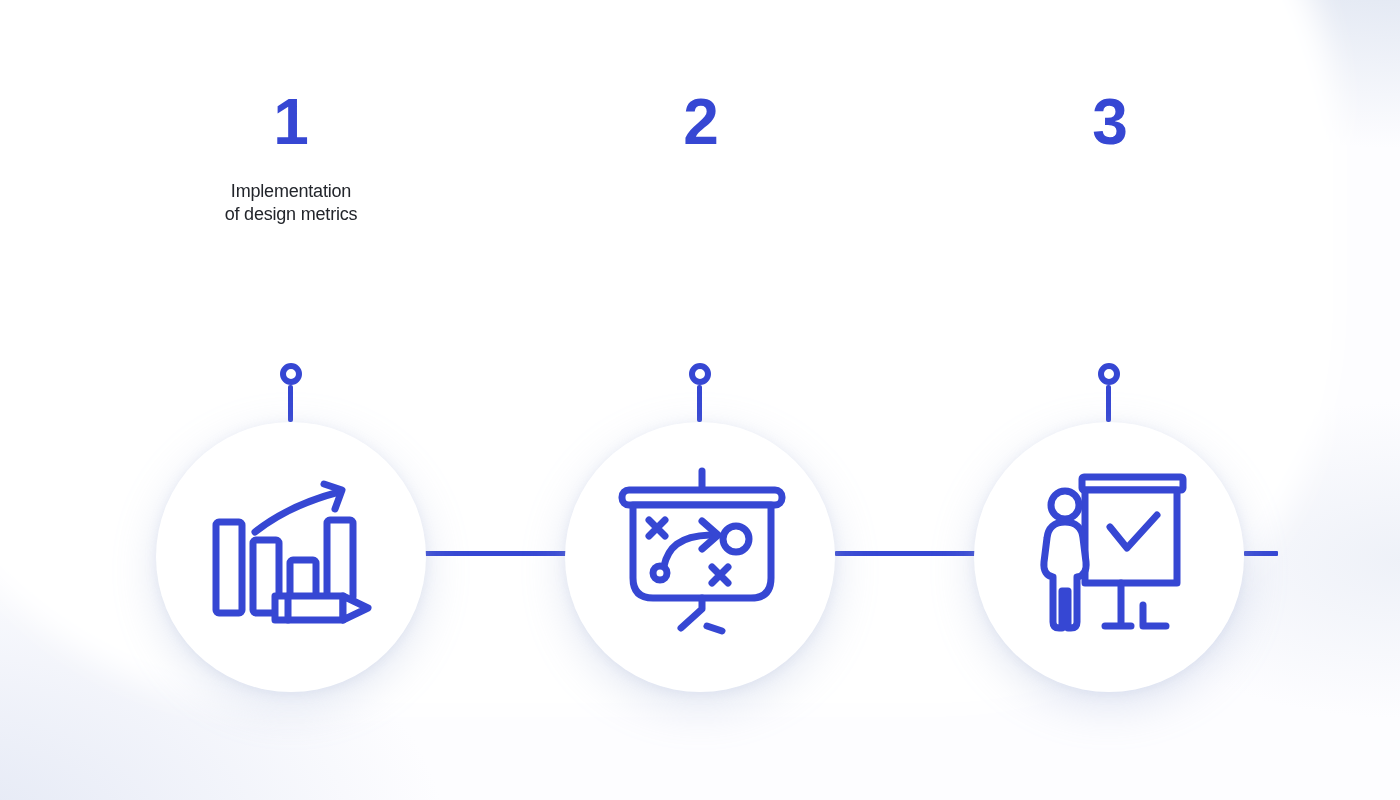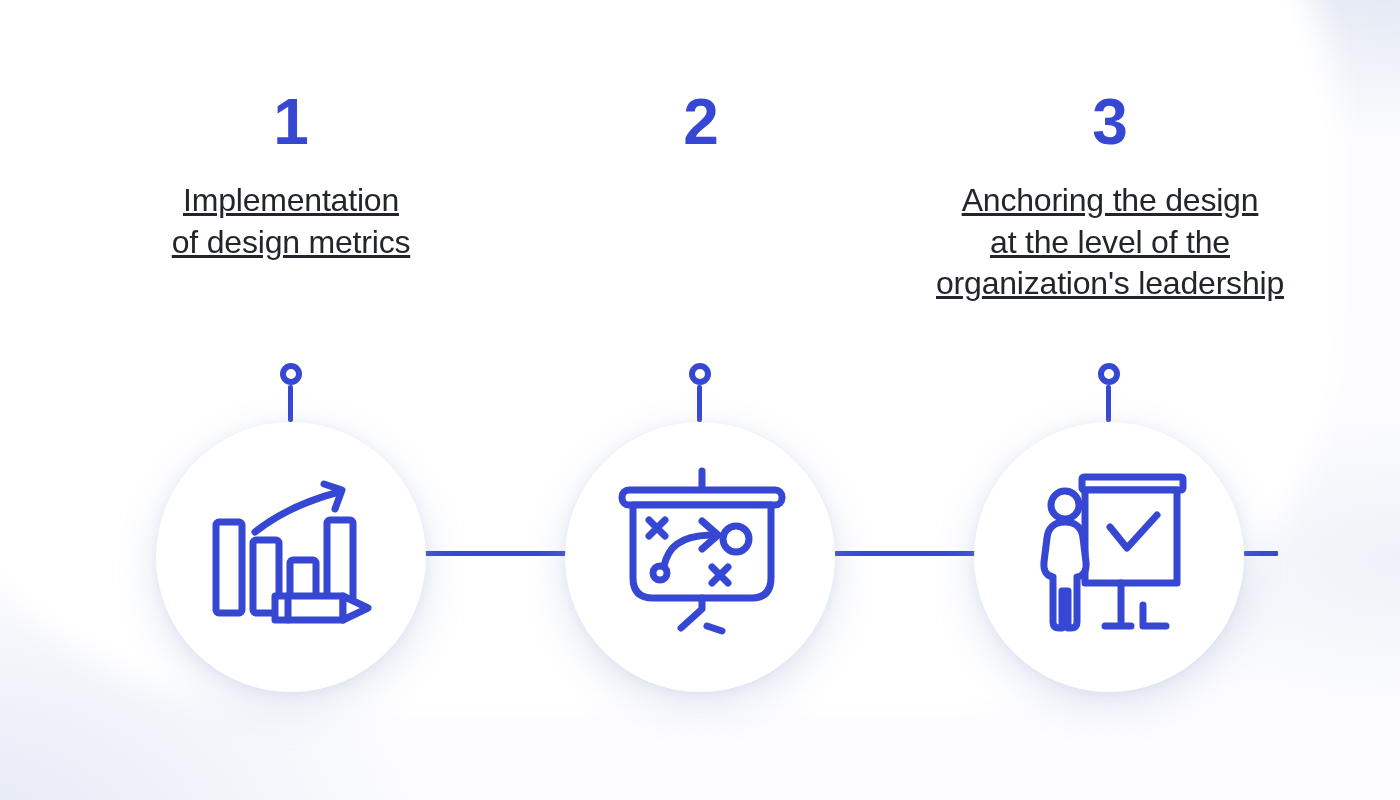--- a/index.html
+++ b/index.html
@@ -12,22 +12,22 @@
       radial-gradient(430px 220px at 1405px 560px, #eef1f8 0%, rgba(238,241,248,0) 72%),
       #fdfdff;
   }
   .white-panel{
     position:absolute;left:-110px;top:-250px;width:1450px;height:960px;
     background:#ffffff;border-radius:400px;filter:blur(16px);
   }
   .step-head{position:absolute;width:400px;text-align:center;}
   .num{margin:0;font-size:64px;font-weight:700;color:#3647d3;line-height:1;}
   .label{
-    margin:26px 0 0 0;font-size:32px;line-height:1.3;color:#22252b;
-    white-space:pre-line;letter-spacing:-0.2px;text-decoration:underline;
+    margin:26px 0 0 0;font-size:18px;line-height:1.3;color:#22252b;
+    white-space:pre-line;letter-spacing:-0.2px;
   }
   .pin-ring{
     position:absolute;width:22px;height:22px;box-sizing:border-box;
     border:6px solid #3647d3;border-radius:50%;background:#fff;
   }
   .pin-stem{position:absolute;width:5px;background:#3647d3;border-radius:2px;}
   .big-circle{
     position:absolute;width:270px;height:270px;border-radius:50%;background:#ffffff;
     box-shadow:0 14px 44px rgba(160,174,212,0.30), 0 2px 12px rgba(160,174,212,0.18);
   }
@@ -44,23 +44,20 @@
   <div class="step-head" style="left:91px;top:90px;">
     <div class="num">1</div>
     <div class="label">Implementation
 of design metrics</div>
   </div>
   <div class="step-head" style="left:501px;top:90px;">
     <div class="num">2</div>
   </div>
   <div class="step-head" style="left:910px;top:90px;">
     <div class="num">3</div>
-    <div class="label">Anchoring the design
-at the level of the
-organization's leadership</div>
   </div>
 
   <div class="pin-ring" style="left:280px;top:363px;"></div>
   <div class="pin-stem" style="left:288px;top:385px;height:37px;"></div>
   <div class="pin-ring" style="left:689px;top:363px;"></div>
   <div class="pin-stem" style="left:697px;top:385px;height:37px;"></div>
   <div class="pin-ring" style="left:1098px;top:363px;"></div>
   <div class="pin-stem" style="left:1106px;top:385px;height:37px;"></div>
 
   <div class="connector" style="left:425px;top:551px;width:142px;"></div>

